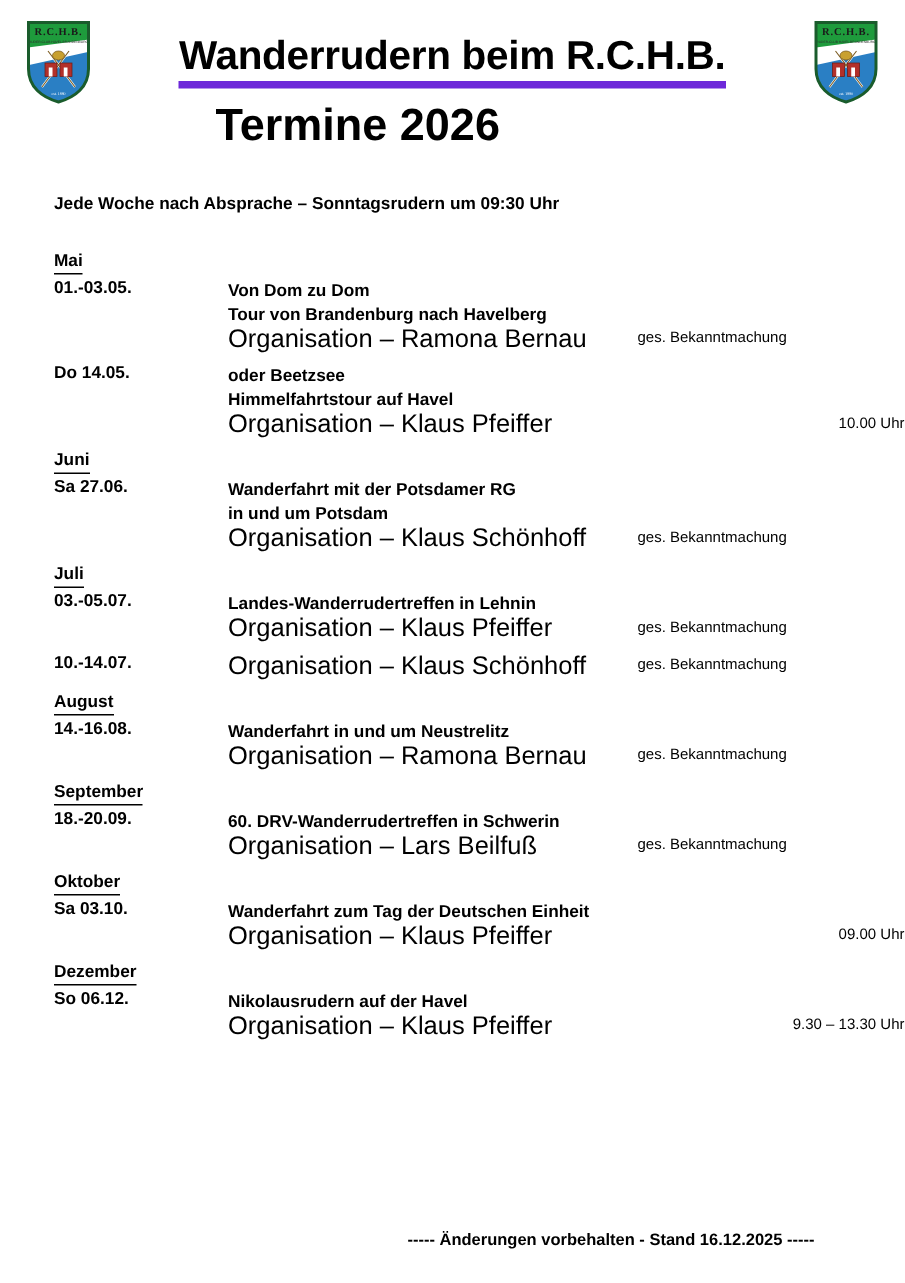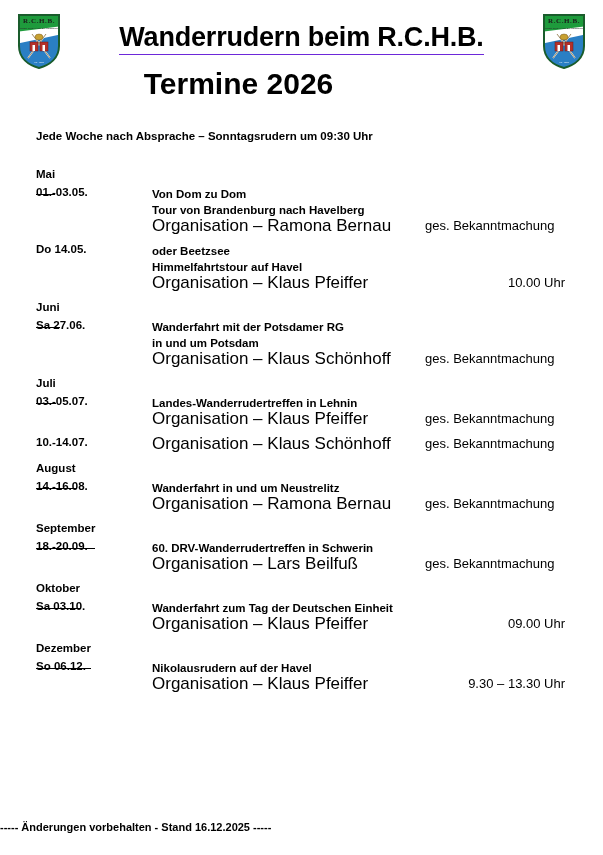--- a/index.html
+++ b/index.html
@@ -36,21 +36,21 @@
     top: 22px;
     left: 0;
     width: 603px;
     text-align: center;
     font-size: 27px;
     font-weight: bold;
     letter-spacing: -0.2px;
     white-space: nowrap;
   }
   .title-main span.u {
-    border-bottom: 1px solid #6d28d9;
+    border-bottom: 5px solid #6d28d9;
     padding-bottom: 2px;
   }
   .title-sub {
     position: absolute;
     top: 67px;
     left: 0;
     width: 477px;
     text-align: center;
     font-size: 30px;
     font-weight: bold;
@@ -75,39 +75,38 @@
   .month {
     font-size: 11.5px;
     font-weight: bold;
     margin-left: 36px;
     margin-top: 10px;
     margin-bottom: 6px;
     display: block;
   }
   .month span {
     border-bottom: 1.5px solid #000;
-    padding-bottom: 14px;
+    padding-bottom: 2px;
   }
   .entry {
     position: relative;
     margin-bottom: 9px;
     min-height: 16px;
   }
   .entry-date {
     position: absolute;
     left: 36px;
     top: 0;
     width: 112px;
     font-size: 11.5px;
     font-weight: bold;
     white-space: nowrap;
   }
   .entry-body {
     margin-left: 152px;
-    padding-right: 38px;
   }
   .line-title {
     font-size: 11.5px;
     font-weight: bold;
     line-height: 16px;
     white-space: nowrap;
   }
   .org-row {
     position: relative;
     line-height: 16px;
@@ -115,37 +114,37 @@
   }
   .org {
     font-size: 17px;
     font-weight: normal;
     white-space: nowrap;
   }
   .note {
     position: absolute;
     top: 0;
     left: 273px;
-    font-size: 13px;
+    font-size: 10px;
     font-weight: normal;
     white-space: nowrap;
   }
   .note.right {
     left: auto;
     right: 0;
     text-align: right;
   }
 
   
   .footer {
     position: absolute;
     left: 0;
     bottom: 22px;
     width: 543px;
-    text-align: left;
+    text-align: right;
     font-size: 11px;
     font-weight: bold;
   }
 </style>
 </head>
 <body>
 
 <div class="header">
 
   <div class="crest left">

